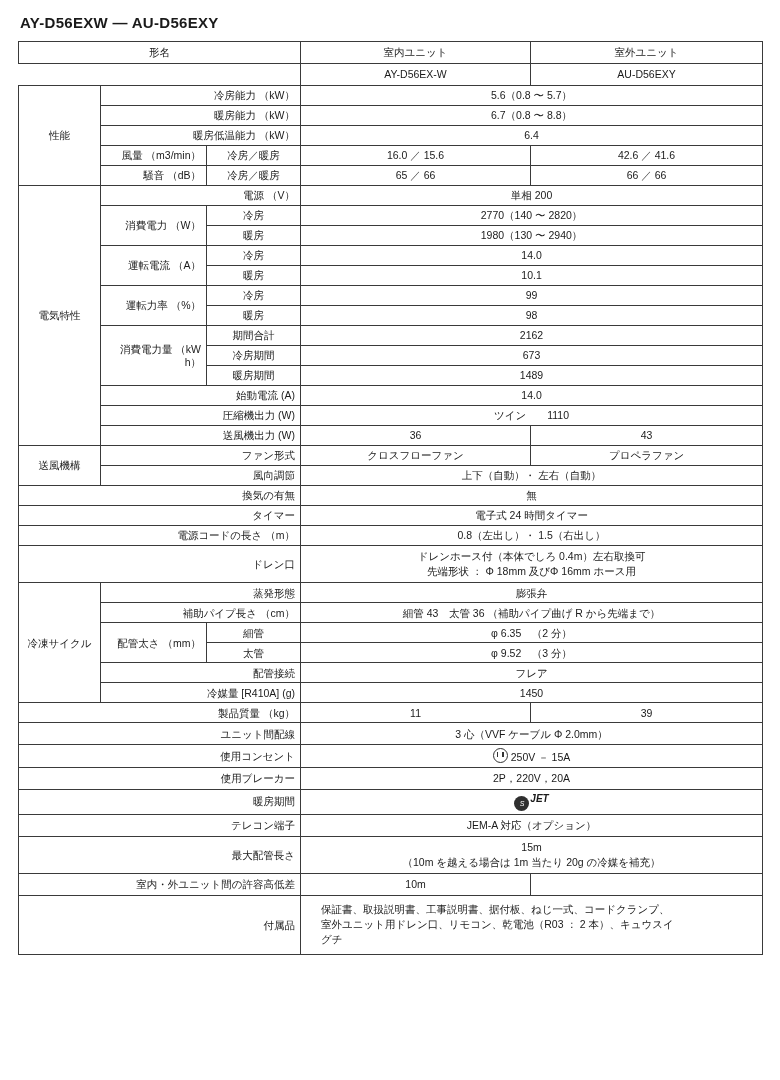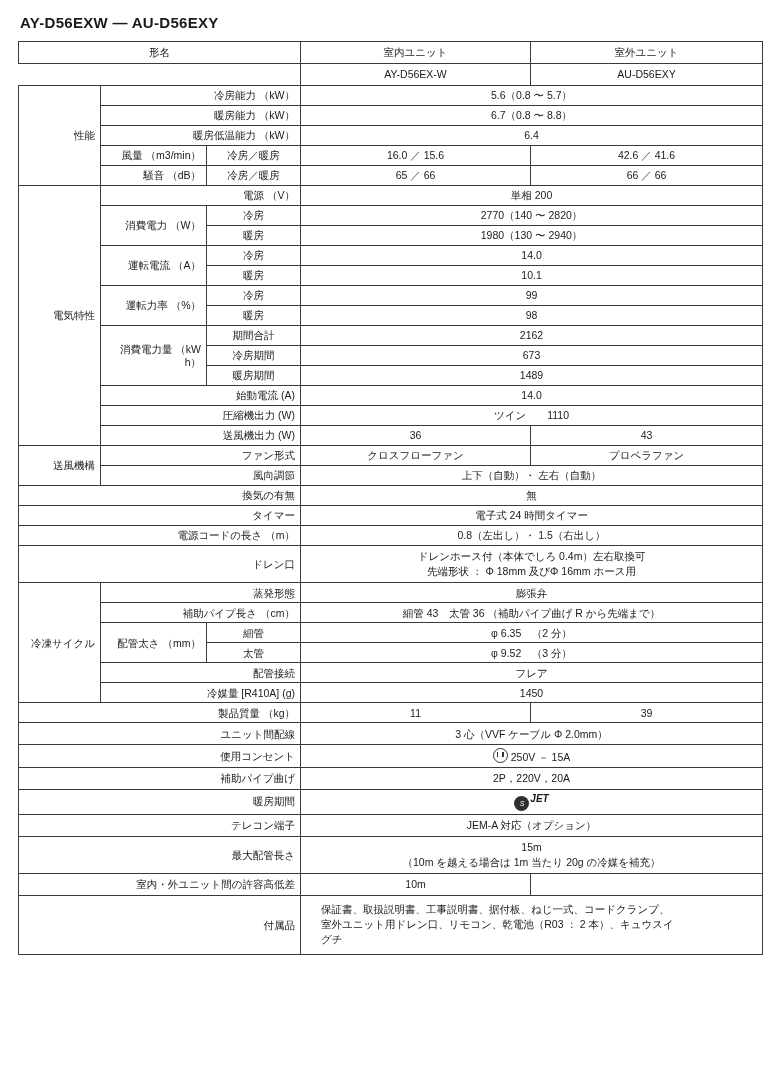--- a/index.html
+++ b/index.html
@@ -45,21 +45,21 @@
     text-align: right;
   }
   .c-ctr {
     text-align: center;
   }
   .hdr {
     text-align: center;
     font-weight: normal;
   }
   .grp {
-    text-align: right;
+    text-align: center;
     vertical-align: middle;
   }
   .row-h {
     height: 20px;
   }
   .tall {
     height: 22px;
     margin-left: 6px;
   }
   .multi {
@@ -289,21 +289,21 @@
         <td class="c-lbl" colspan="3">ユニット間配線</td>
         <td class="c-ctr" colspan="2">3 心（VVF ケーブル Φ 2.0mm）</td>
       </tr>
       <tr class="tall">
         <td class="c-lbl" colspan="3">使用コンセント</td>
         <td class="c-ctr" colspan="2">
           <span class="plug-icon"></span><span>250V － 15A</span>
         </td>
       </tr>
       <tr class="tall">
-        <td class="c-lbl" colspan="3">補助パイプ曲げ</td>
+        <td class="c-lbl" colspan="3">使用ブレーカー</td>
         <td class="c-ctr" colspan="2">2P，220V，20A</td>
       </tr>
       <tr class="tall">
         <td class="c-lbl" colspan="3">暖房期間</td>
         <td class="c-ctr" colspan="2">
           <span class="jet-badge">S</span><span class="jet-word">JET</span>
         </td>
       </tr>
       <tr class="tall">
         <td class="c-lbl" colspan="3">テレコン端子</td>

